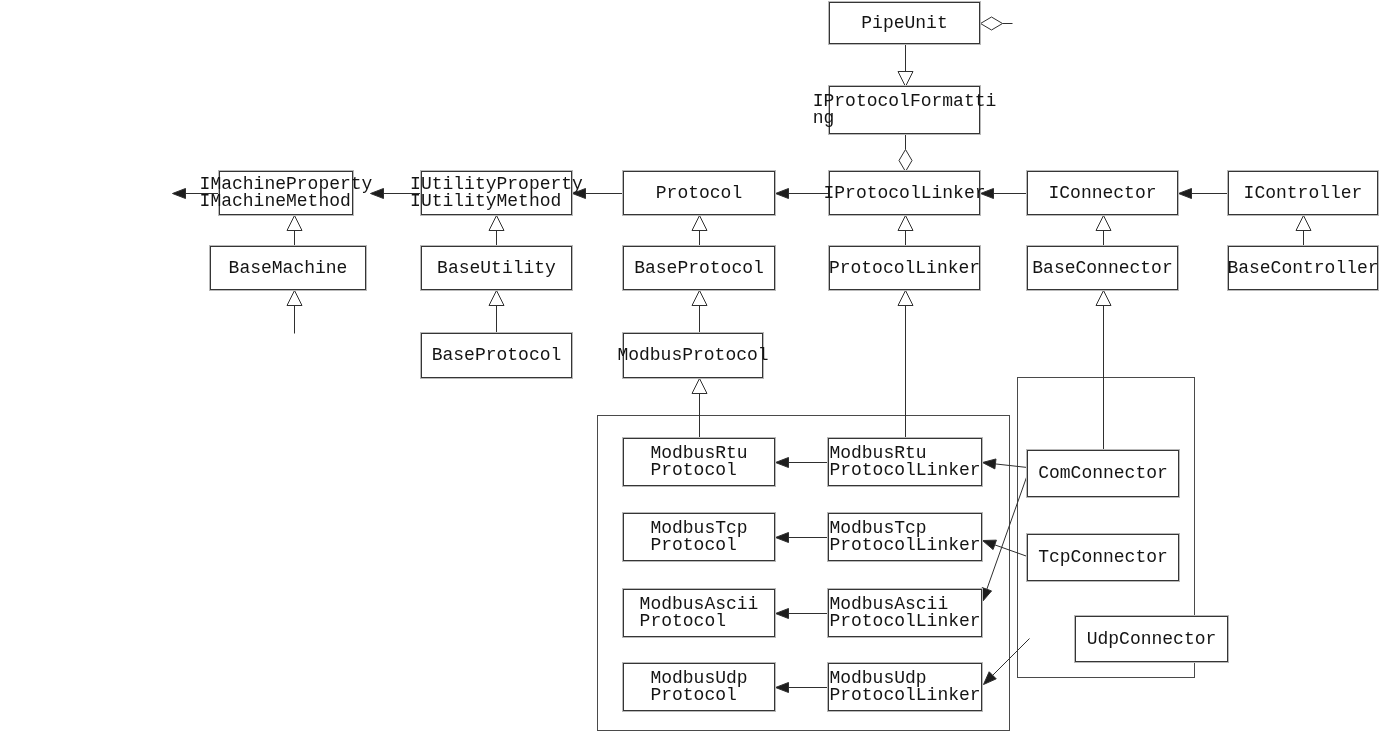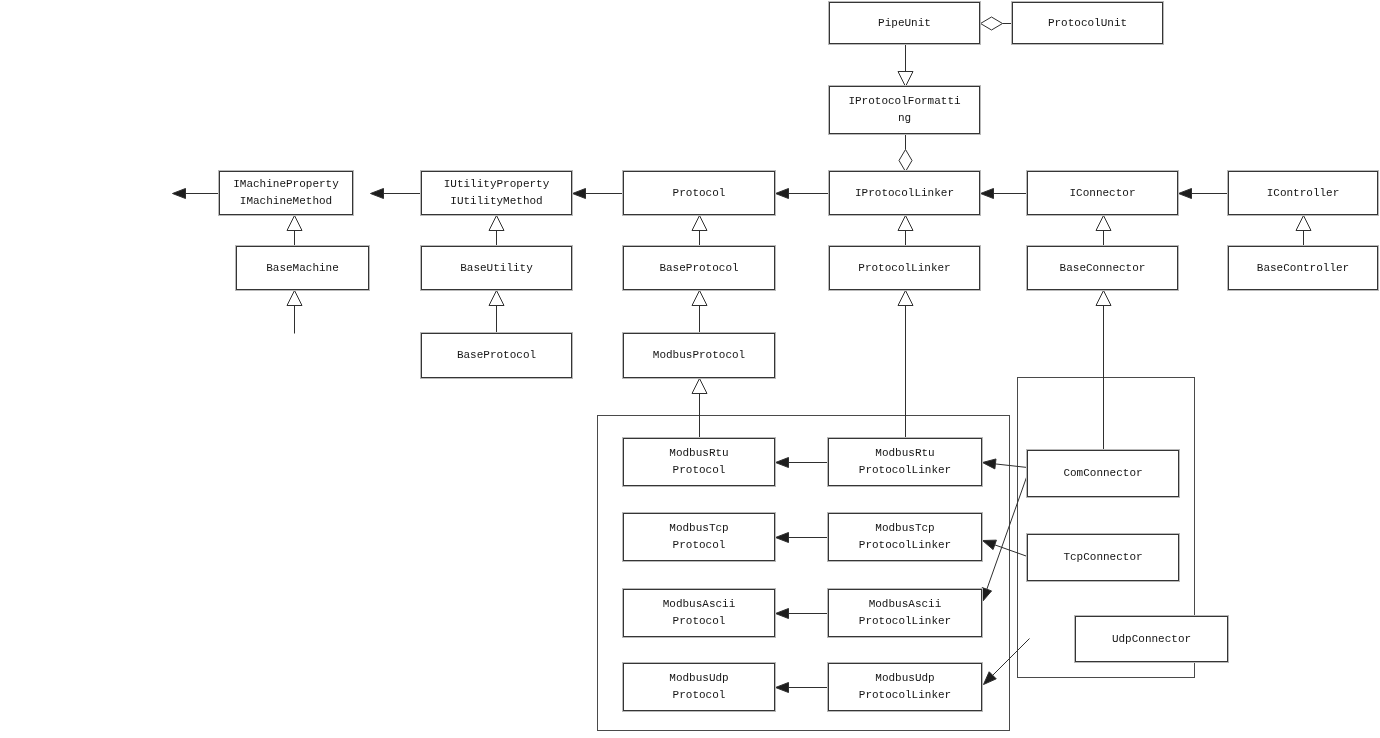--- a/index.html
+++ b/index.html
@@ -11,22 +11,22 @@
   .group{
     position:absolute;box-sizing:border-box;z-index:1;
     border:1px solid #4a4a4a;background:transparent;
   }
   #edges{position:absolute;left:0;top:0;z-index:2;}
   .node{
     position:absolute;box-sizing:border-box;z-index:3;
     background:#ffffff;border:1px solid #353535;
     box-shadow:0 0 0 1px #b9b9b9;
     display:flex;align-items:center;justify-content:center;
-    text-align:center;white-space:pre-line;
-    font-size:11px;line-height:17px;color:#141414;
+    white-space:pre-line;
+    font-size:18px;line-height:17px;color:#141414;
   }
 </style>
 </head>
 <body>
 
 <div id="canvas">
 
   <div class="group" style="left:597px;top:415px;width:413px;height:316px"></div>
   <div class="group" style="left:1017px;top:377px;width:178px;height:301px"></div>
 
@@ -87,42 +87,41 @@
         <line x1="1027" y1="474" x2="986.3417988625182" y2="588.7464787657818" stroke="#2f2f2f" stroke-width="1"></line>
         <polygon points="982,601 981.6289060801266,587.0765561263518 991.0546916449098,590.4164014052119" fill="#1d1d1d" stroke="#2f2f2f" stroke-width="1"></polygon>
         <line x1="1027" y1="556" x2="994.2487909736288" y2="544.3551256795125" stroke="#2f2f2f" stroke-width="1"></line>
         <polygon points="982,540 995.9238393119028,539.6440522281168 992.5737426353548,549.0661991309082" fill="#1d1d1d" stroke="#2f2f2f" stroke-width="1"></polygon>
         <line x1="1029" y1="638" x2="992.1923881554251" y2="674.8076118445749" stroke="#2f2f2f" stroke-width="1"></line>
         <polygon points="983,684 988.6568542494923,671.2720779386422 995.7279220613578,678.3431457505077" fill="#1d1d1d" stroke="#2f2f2f" stroke-width="1"></polygon>
       </g>
     </svg>
 
   <div class="node" style="left:829px;top:2px;width:151px;height:42px">PipeUnit</div>
-  <div class="node" style="left:1012px;top:2px;width:151px;height:42px">ProtocolUnit</div>
   <div class="node" style="left:829px;top:86px;width:151px;height:48px">IProtocolFormatti
 ng</div>
 
   <div class="node" style="left:219px;top:171px;width:134px;height:44px">IMachineProperty
 IMachineMethod</div>
   <div class="node" style="left:421px;top:171px;width:151px;height:44px">IUtilityProperty
 IUtilityMethod</div>
   <div class="node" style="left:623px;top:171px;width:152px;height:44px">Protocol</div>
   <div class="node" style="left:829px;top:171px;width:151px;height:44px">IProtocolLinker</div>
   <div class="node" style="left:1027px;top:171px;width:151px;height:44px">IConnector</div>
   <div class="node" style="left:1228px;top:171px;width:150px;height:44px">IController</div>
 
-  <div class="node" style="left:236px;top:246px;width:133px;height:44px">BaseMachine</div>
+  <div class="node" style="left:210px;top:246px;width:156px;height:44px">BaseMachine</div>
   <div class="node" style="left:623px;top:246px;width:152px;height:44px">BaseProtocol</div>
   <div class="node" style="left:421px;top:246px;width:151px;height:44px">BaseUtility</div>
   <div class="node" style="left:829px;top:246px;width:151px;height:44px">ProtocolLinker</div>
   <div class="node" style="left:1027px;top:246px;width:151px;height:44px">BaseConnector</div>
   <div class="node" style="left:1228px;top:246px;width:150px;height:44px">BaseController</div>
 
   <div class="node" style="left:421px;top:333px;width:151px;height:45px">BaseProtocol</div>
-  <div class="node" style="left:623px;top:333px;width:152px;height:45px">ModbusProtocol</div>
+  <div class="node" style="left:623px;top:333px;width:140px;height:45px">ModbusProtocol</div>
 
   <div class="node" style="left:623px;top:438px;width:152px;height:48px">ModbusRtu
 Protocol</div>
   <div class="node" style="left:623px;top:513px;width:152px;height:48px">ModbusTcp
 Protocol</div>
   <div class="node" style="left:623px;top:589px;width:152px;height:48px">ModbusAscii
 Protocol</div>
   <div class="node" style="left:623px;top:663px;width:152px;height:48px">ModbusUdp
 Protocol</div>
 

